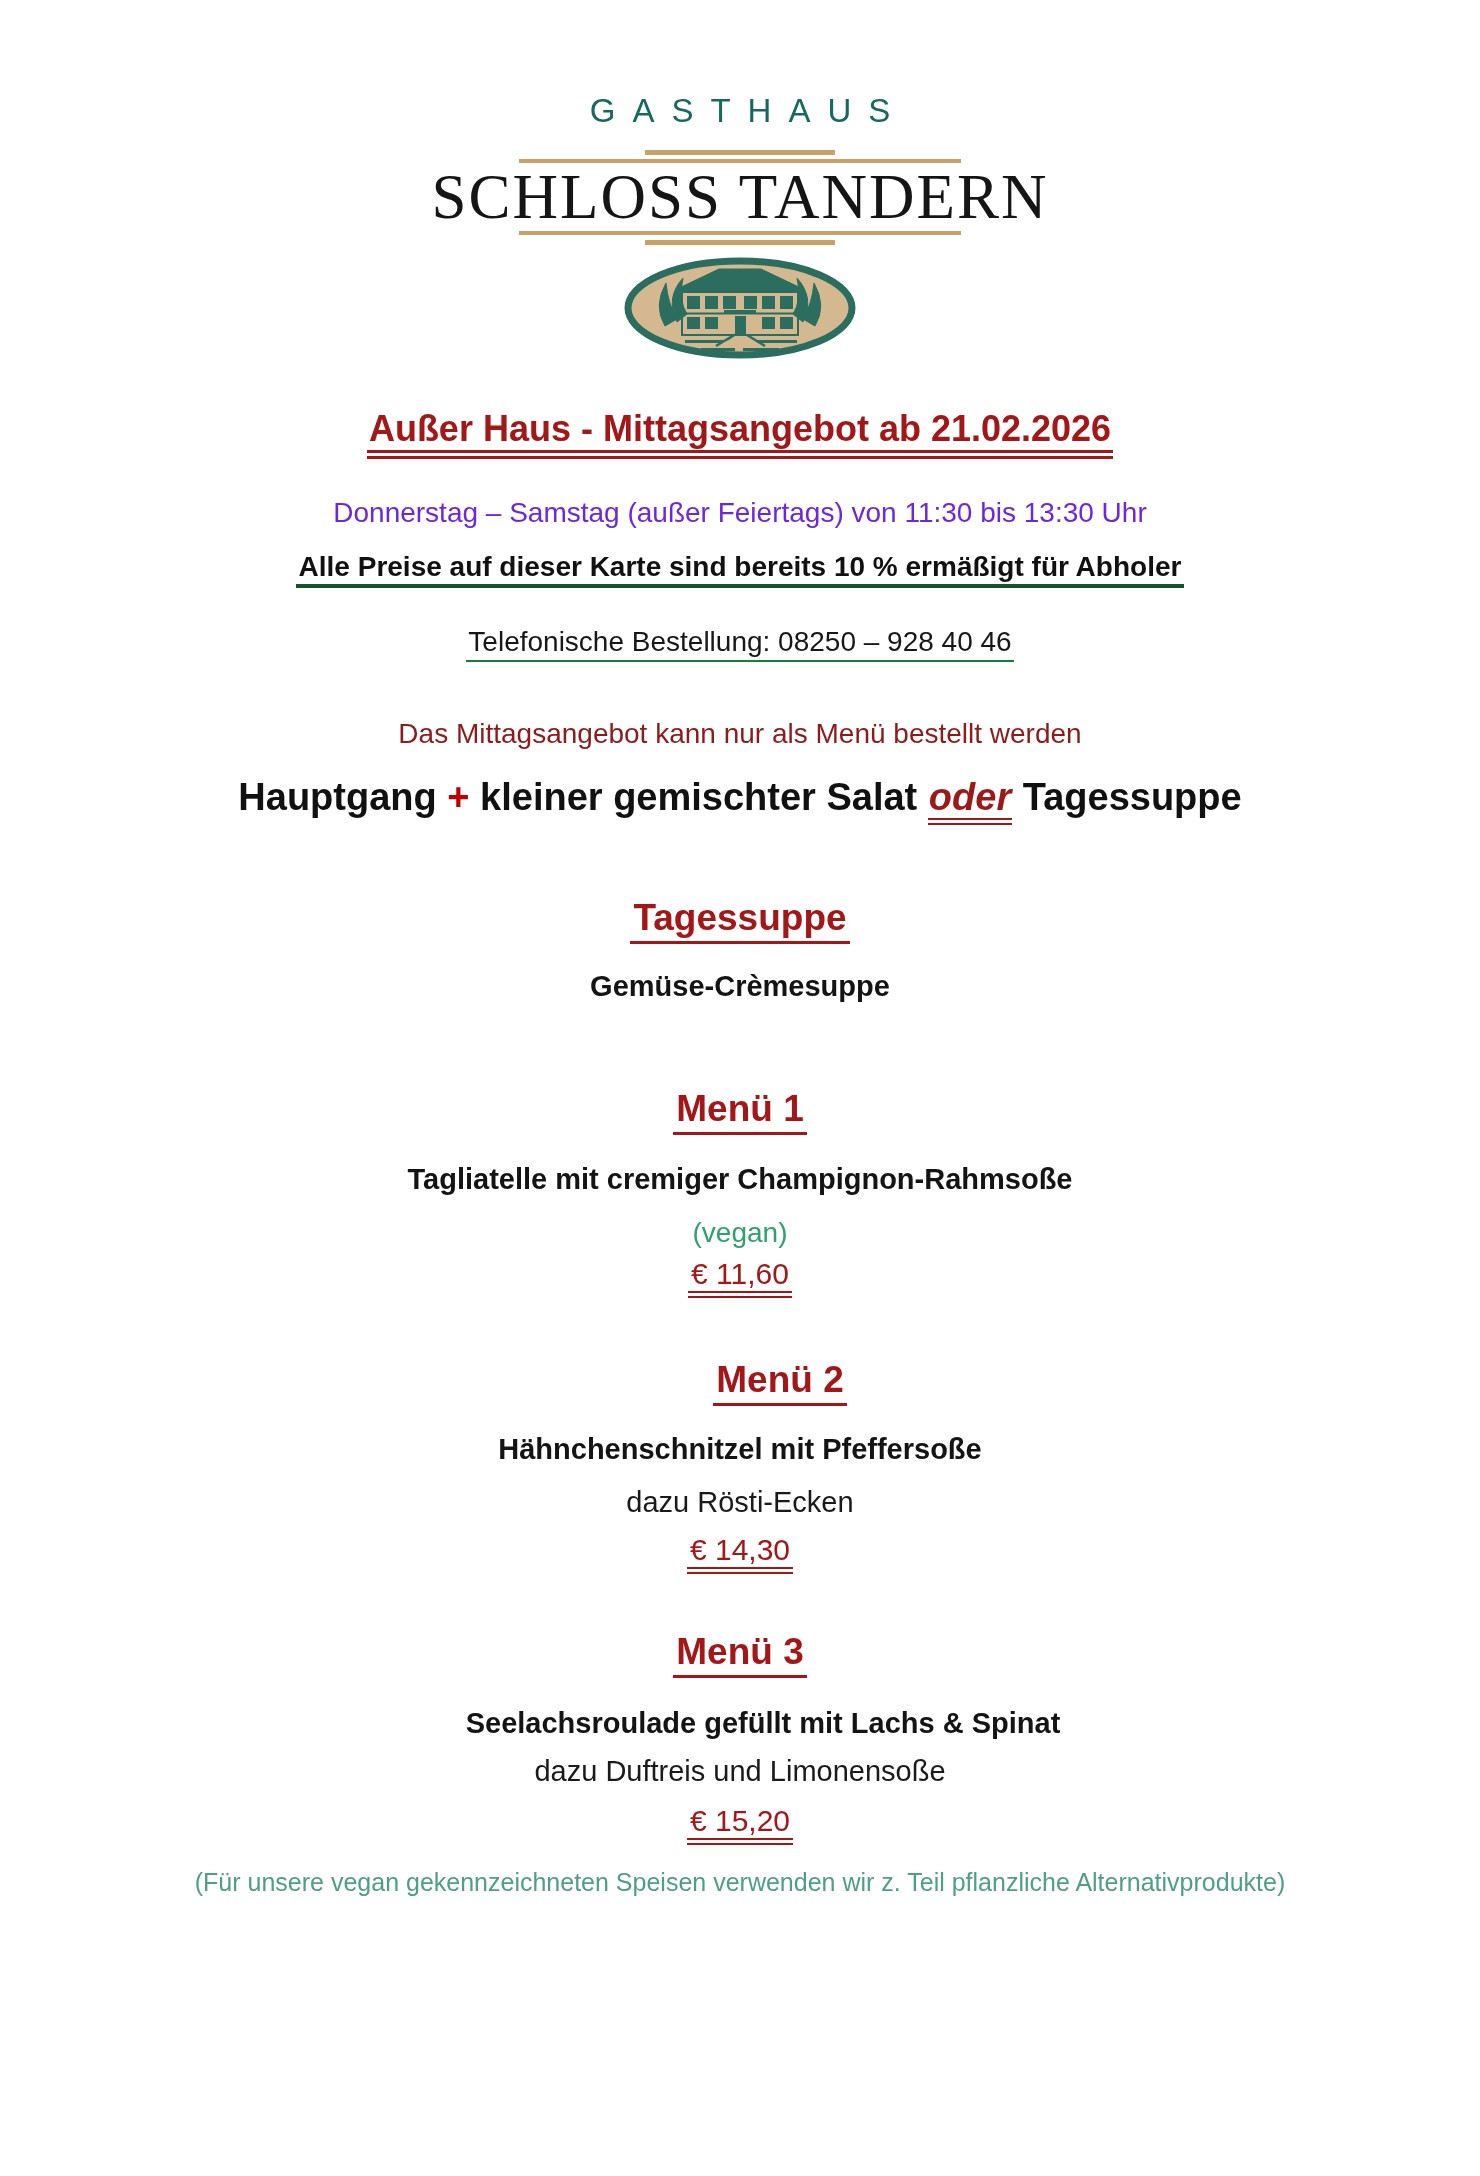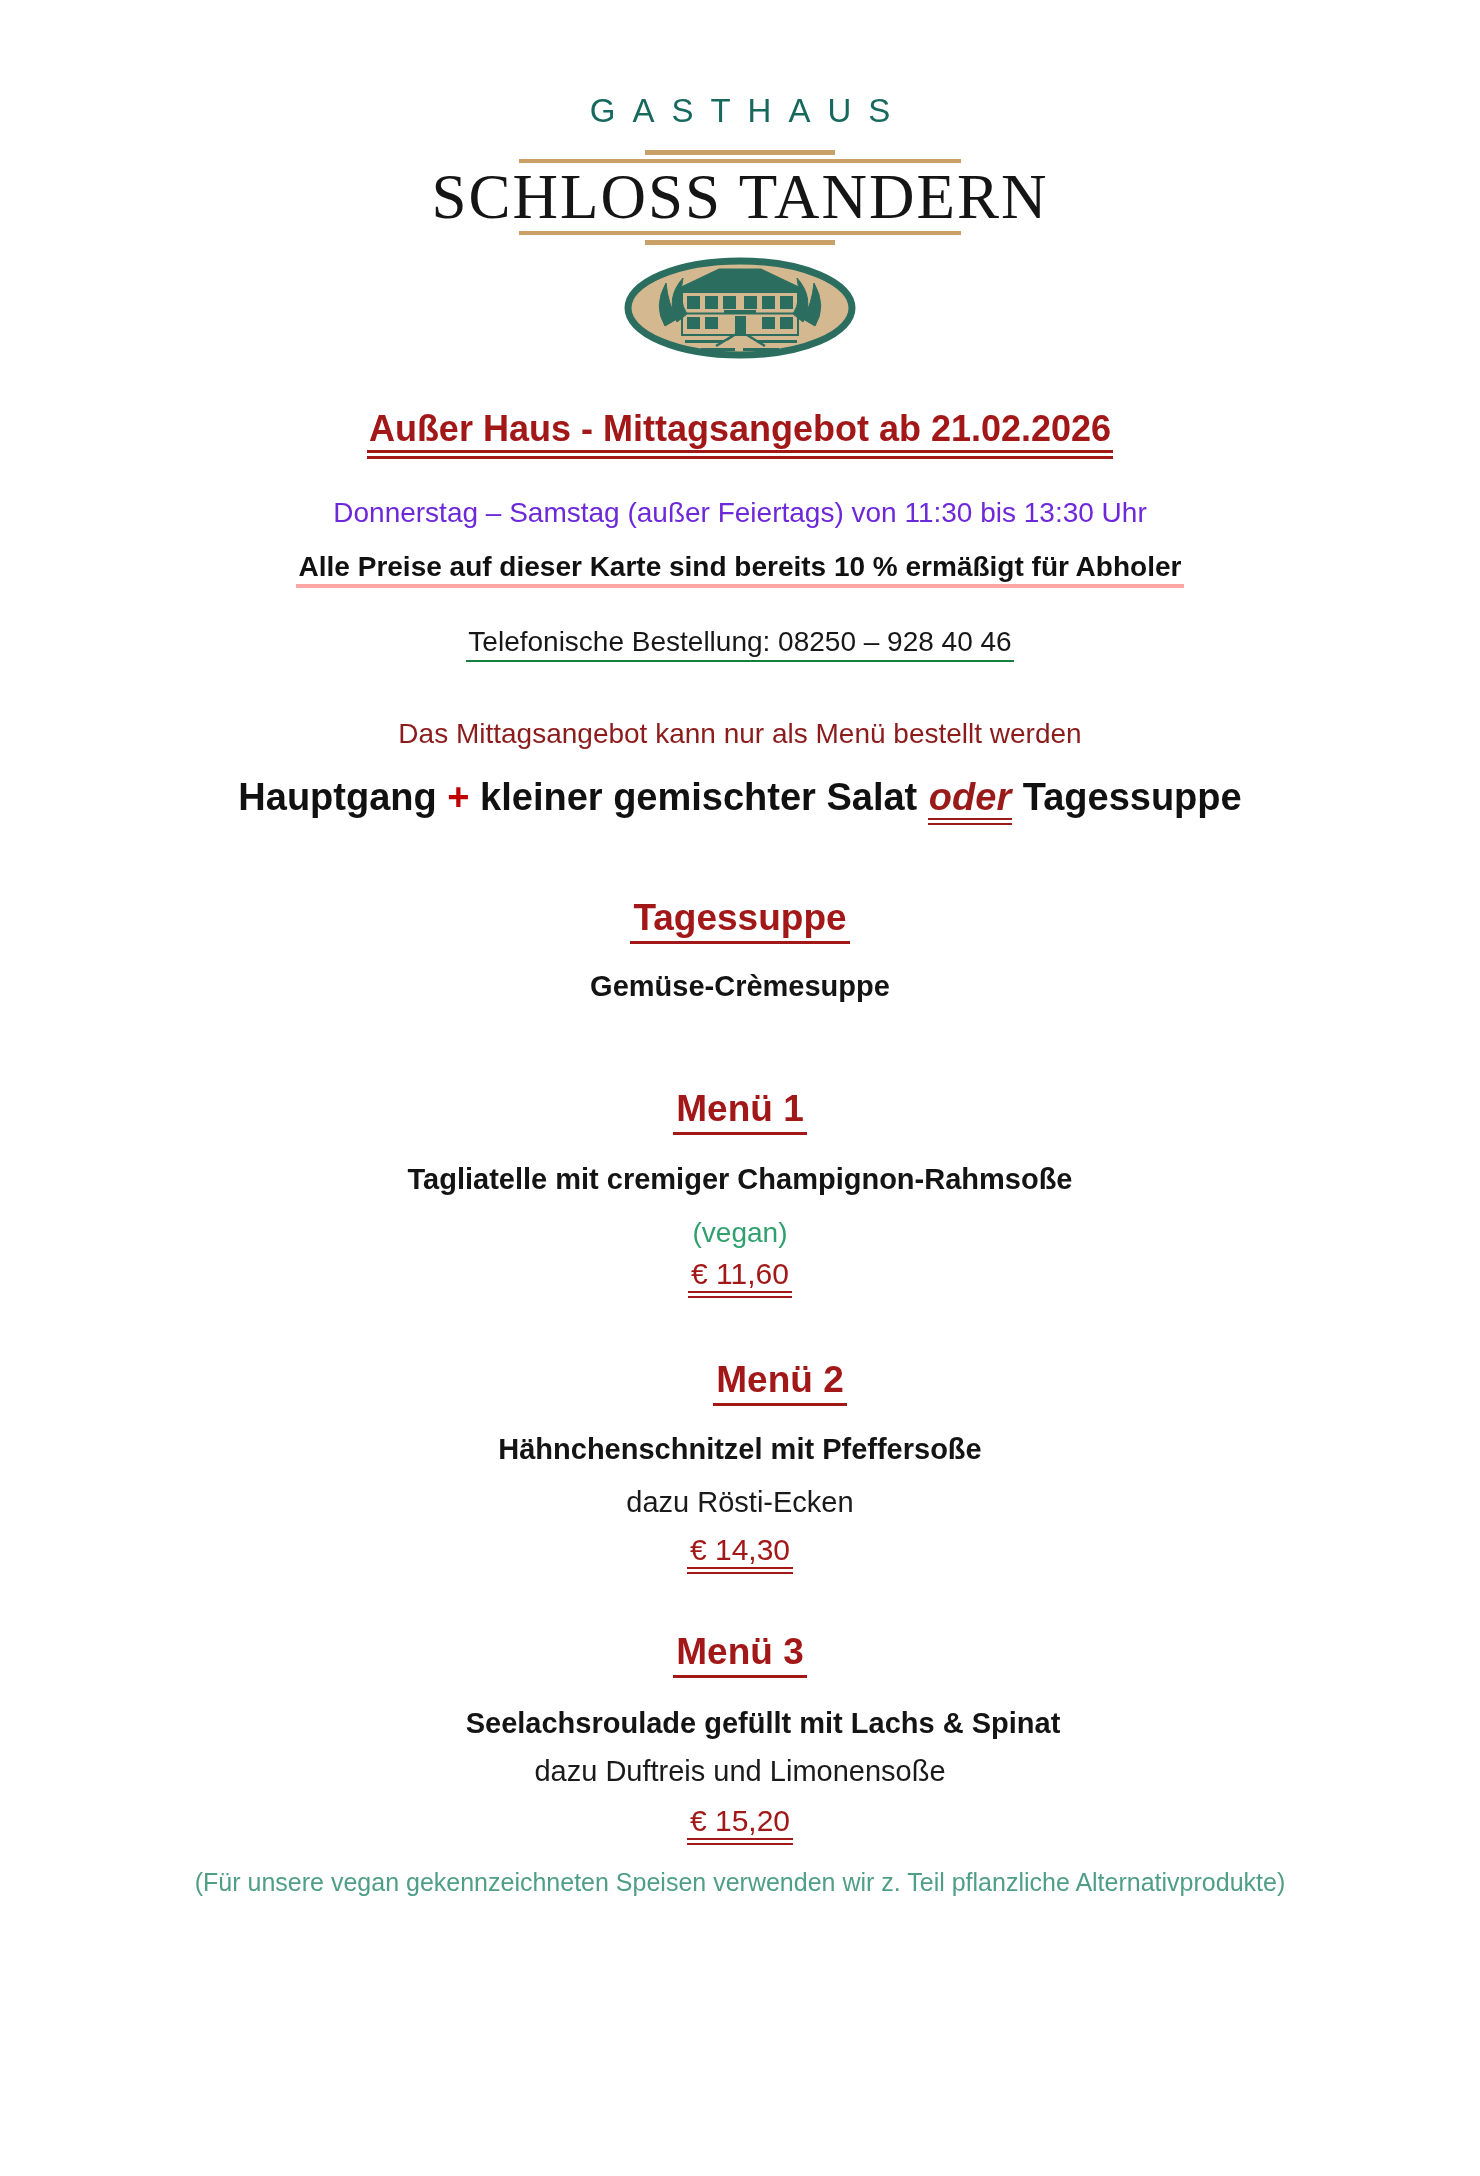--- a/index.html
+++ b/index.html
@@ -27,21 +27,21 @@
   }
   #rules-bottom{top:231px;}
   #rules-bottom .rule-short{margin-top:5px;}
   #logo-oval{top:256px;}
 
   
   .doc-title{top:408px;font-size:36px;font-weight:700;color:#A21717;}
   .doc-title span{border-bottom:9px double #A21717;padding:0 2px 1px;}
   .hours{top:497px;font-size:28px;color:#6d28d9;}
   .discount{top:551px;font-size:28px;font-weight:700;color:#111;}
-  .discount span{border-bottom:4px solid #fca5a5;padding:0 3px 2px;}
+  .discount span{border-bottom:4px solid #14532d;padding:0 3px 2px;}
   .phone{top:626px;font-size:28px;color:#171717;}
   .phone span{border-bottom:2px solid #15803d;padding:0 2px 3px;}
   .note{top:718px;font-size:28px;color:#8C1C1C;}
   .combo{top:776px;font-size:38px;font-weight:700;color:#111;}
   .combo .plus{color:#C00000;}
   .combo .oder{color:#9A1A1A;font-style:italic;border-bottom:7px double #9A1A1A;padding:0 1px 0;}
 
   
   .section-h{font-size:37px;font-weight:700;color:#A21717;}
   .section-h span{border-bottom:3px solid #A21717;padding:0 3px 3px;}

